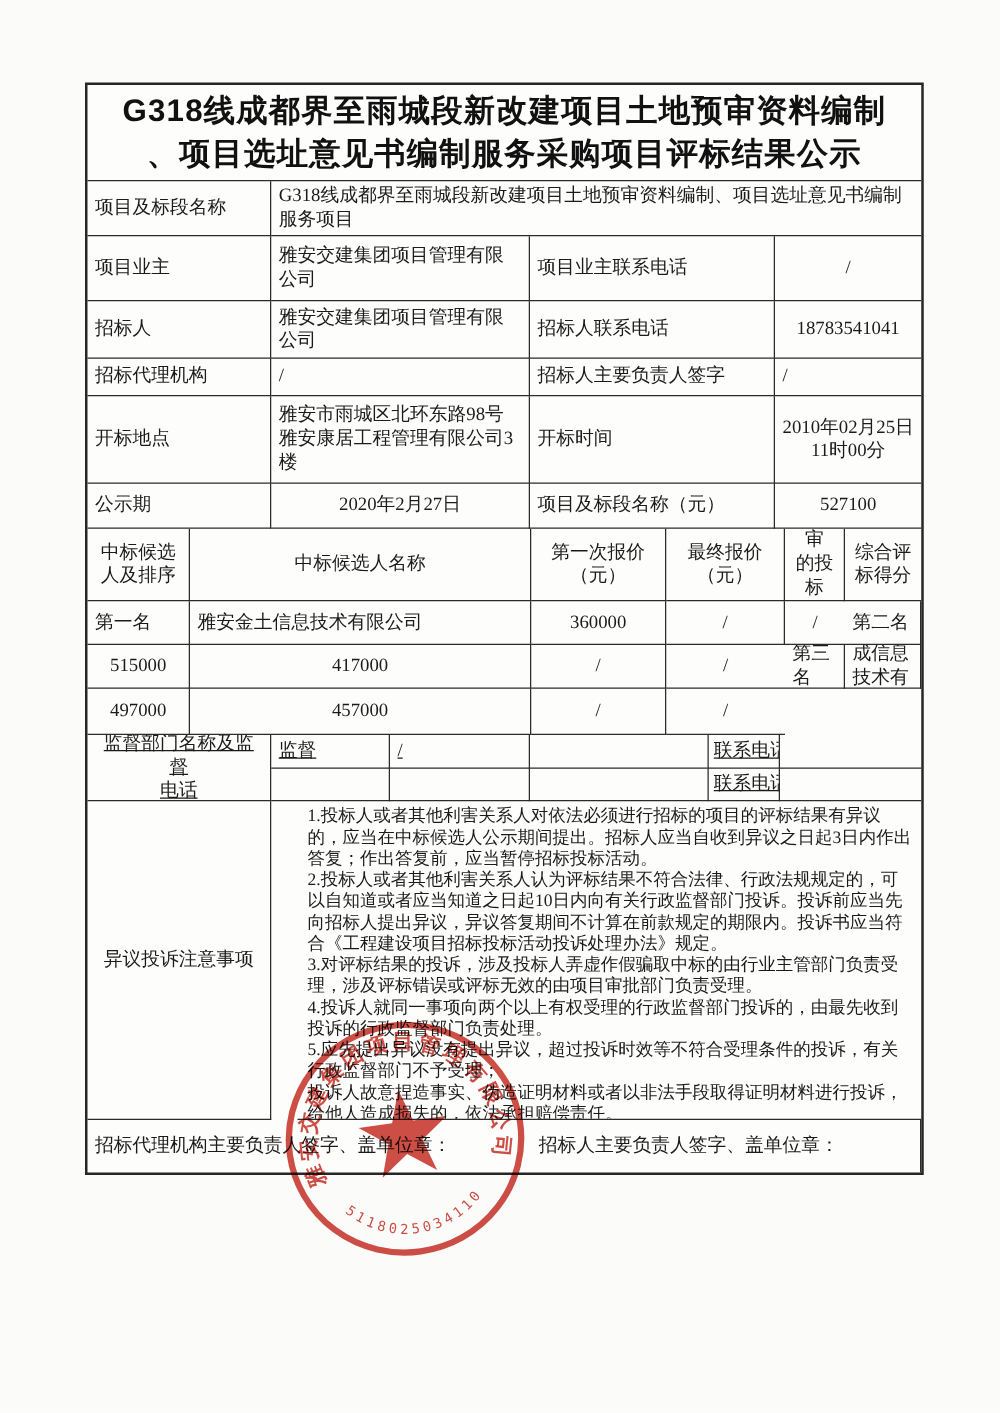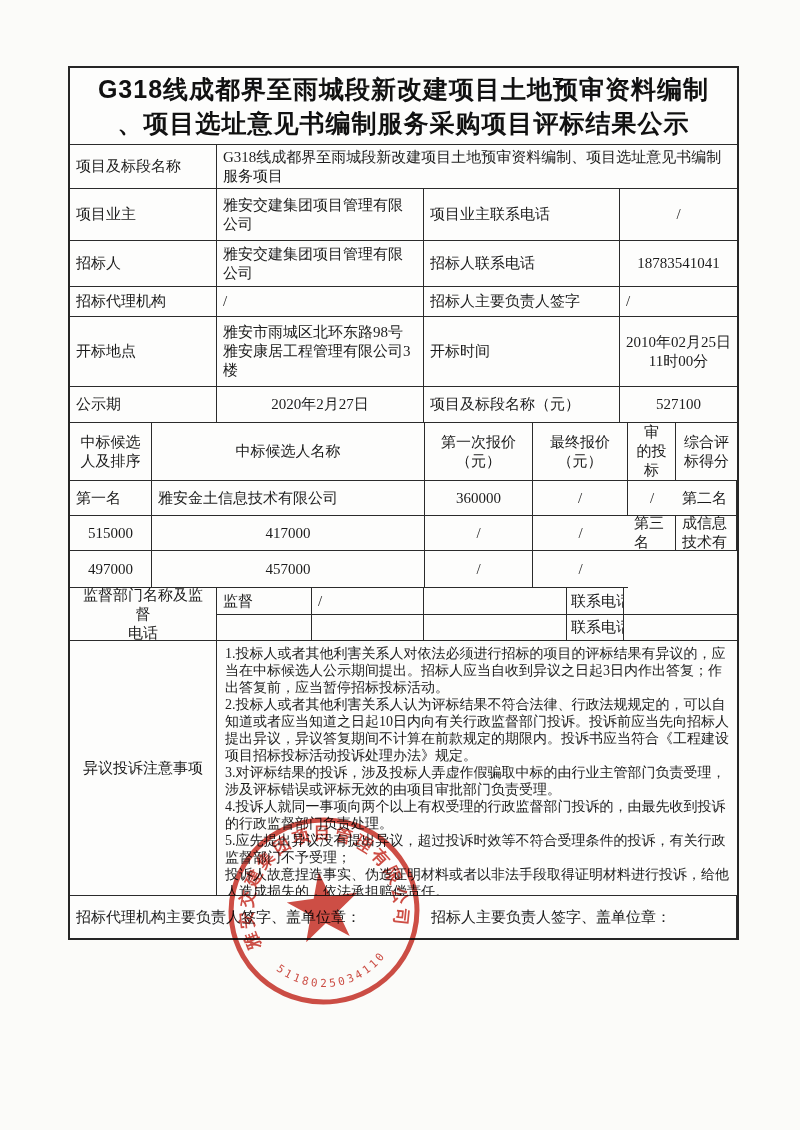--- a/index.html
+++ b/index.html
@@ -29,24 +29,24 @@
     font-size:15px;line-height:19px;
   }
   .lc{border-right:none;}          
   .nb{border-bottom:none;}         
   .center{justify-content:center;text-align:center;}
   .pre{white-space:pre-line;}
   .clip{white-space:nowrap;padding:2px 0 2px 4px;}
   .s1{grid-template-columns:147px 207px 196px 117px;grid-template-rows:44px 52px 46px 30px 70px 36px;}
   .s2{grid-template-columns:82px 273px 108px 95px 48px 61px;grid-template-rows:58px 35px 35px 37px;}
   .s2 .hdr{text-align:center;justify-content:center;padding:2px 4px;}
-  .s3{grid-template-columns:147px 95px 112px 143px 57px 113px;grid-template-rows:27px 26px;}
+  .s3{grid-template-columns:147px 95px 112px 143px 57px 113px;grid-template-rows:27px 26px;text-decoration:underline;}
   .s4{grid-template-columns:147px 520px;grid-template-rows:255px;}
   .s5{grid-template-columns:355px 312px;grid-template-rows:42px;}
-  .noticebody{display:block;padding:4px 8px;font-size:14px;line-height:17px;}
+  .noticebody{display:block;padding:4px 8px;font-size:14px;line-height:17px;margin-left:21px;}
   .noticebody p{margin:0;}
   .seal{
     position:absolute;left:209px;top:793px;width:230px;height:240px;
     mix-blend-mode:multiply;opacity:.88;pointer-events:none;z-index:5;
   }
 </style>
 </head>
 <body>
 
 <div class="sheet">

